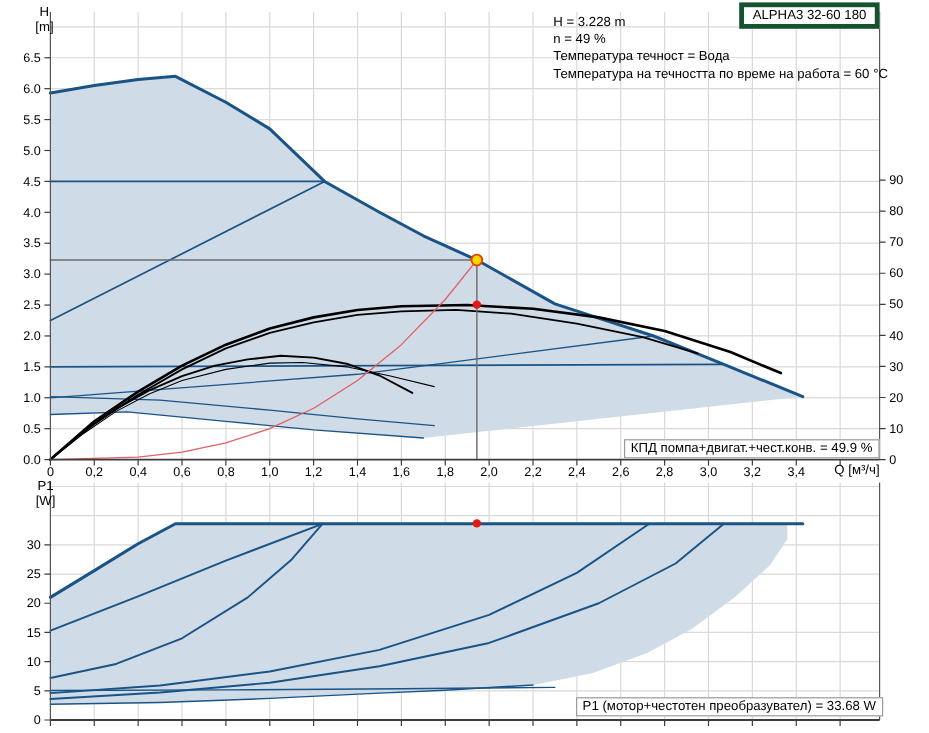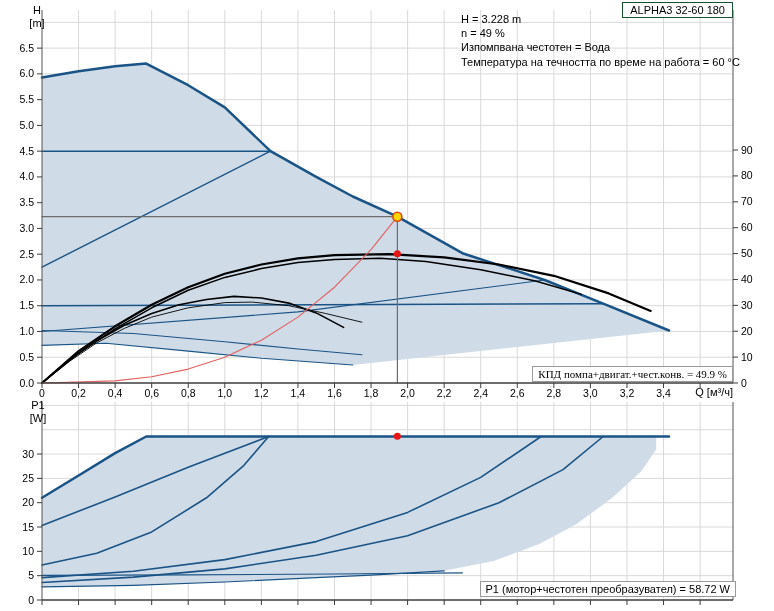--- a/index.html
+++ b/index.html
@@ -1,25 +1,25 @@
 <!DOCTYPE html>
 <html><head>
 <meta charset="utf-8">
 <style>
   html,body{margin:0;padding:0;background:#fff;}
   #stage{position:relative;width:774px;height:611px;background:#fff;overflow:hidden;
          font-family:"Liberation Sans",sans-serif;color:#000;}
   svg text{font-family:"Liberation Sans",sans-serif;}
   .axis-label{position:absolute;font-size:11px;line-height:13px;text-align:center;}
-  .title-box{position:absolute;top:2px;right:41px;border:1px solid #14532d;background:#fff;
+  .title-box{position:absolute;top:2px;right:41px;border:4px solid #14532d;background:#fff;
              font-size:11px;padding:1px 7px;white-space:nowrap;}
   .info-block{position:absolute;left:461px;top:12px;font-size:11px;line-height:14.2px;white-space:nowrap;}
   .label-box{position:absolute;background:#fff;border:1px solid #9a9a9a;font-size:11px;
              padding:1px 5px;white-space:nowrap;}
-  .label-box.kpd{right:41px;top:366px;font-family:Liberation Serif, serif;}
+  .label-box.kpd{right:41px;top:366px;}
   .label-box.p1{right:38px;top:581px;}
   .xaxis-title{position:absolute;right:41px;top:386px;font-size:11px;white-space:nowrap;margin-left:44px;}
 </style>
 </head>
 <body>
 
 <div id="stage">
   <svg id="charts" width="774" height="611" viewBox="0 0 774 611">
       <line x1="78.56084656084657" y1="10" x2="78.56084656084657" y2="383" stroke="#d9d9d9" stroke-width="1"></line>
       <line x1="115.12169312169314" y1="10" x2="115.12169312169314" y2="383" stroke="#d9d9d9" stroke-width="1"></line>
@@ -246,20 +246,20 @@
     <div>[W]</div>
   </div>
 
   <div class="xaxis-title">Q [м³/ч]</div>
 
   <div class="title-box">ALPHA3 32-60 180</div>
 
   <div class="info-block" id="info-block">
       <div>H = 3.228 m</div>
       <div>n = 49 %</div>
-      <div>Изпомпвана честотен = Вода</div>
+      <div>Температура течност = Вода</div>
       <div>Температура на течността по време на работа = 60 °C</div>
     </div>
 
   <div class="label-box kpd">КПД помпа+двигат.+чест.конв. = 49.9 %</div>
 
-  <div class="label-box p1">P1 (мотор+честотен преобразувател) = 58.72 W</div>
+  <div class="label-box p1">P1 (мотор+честотен преобразувател) = 33.68 W</div>
 </div>
 
 </body></html>

